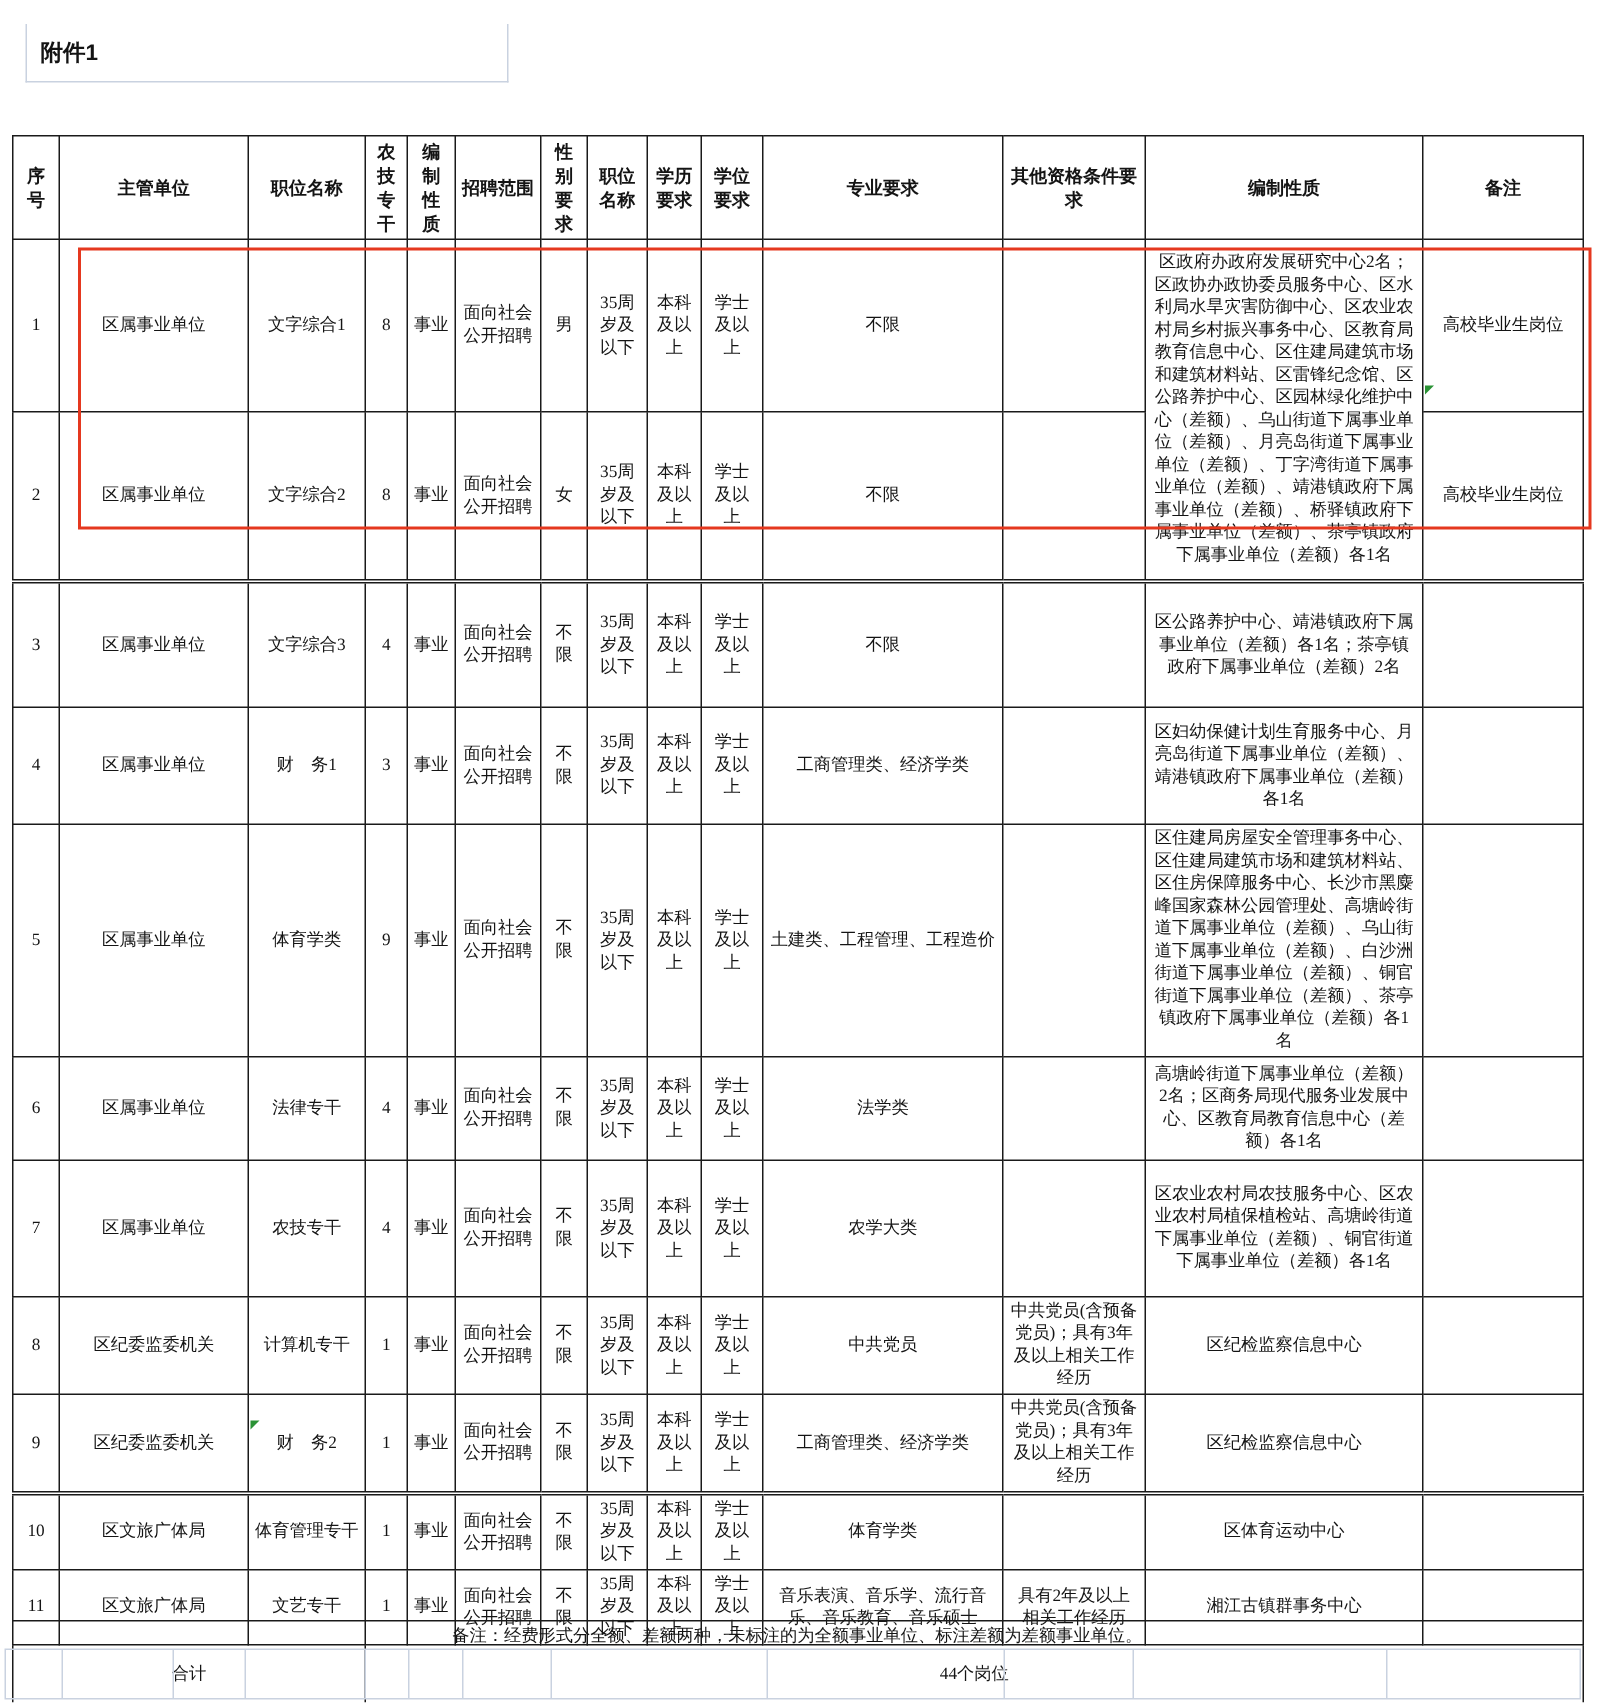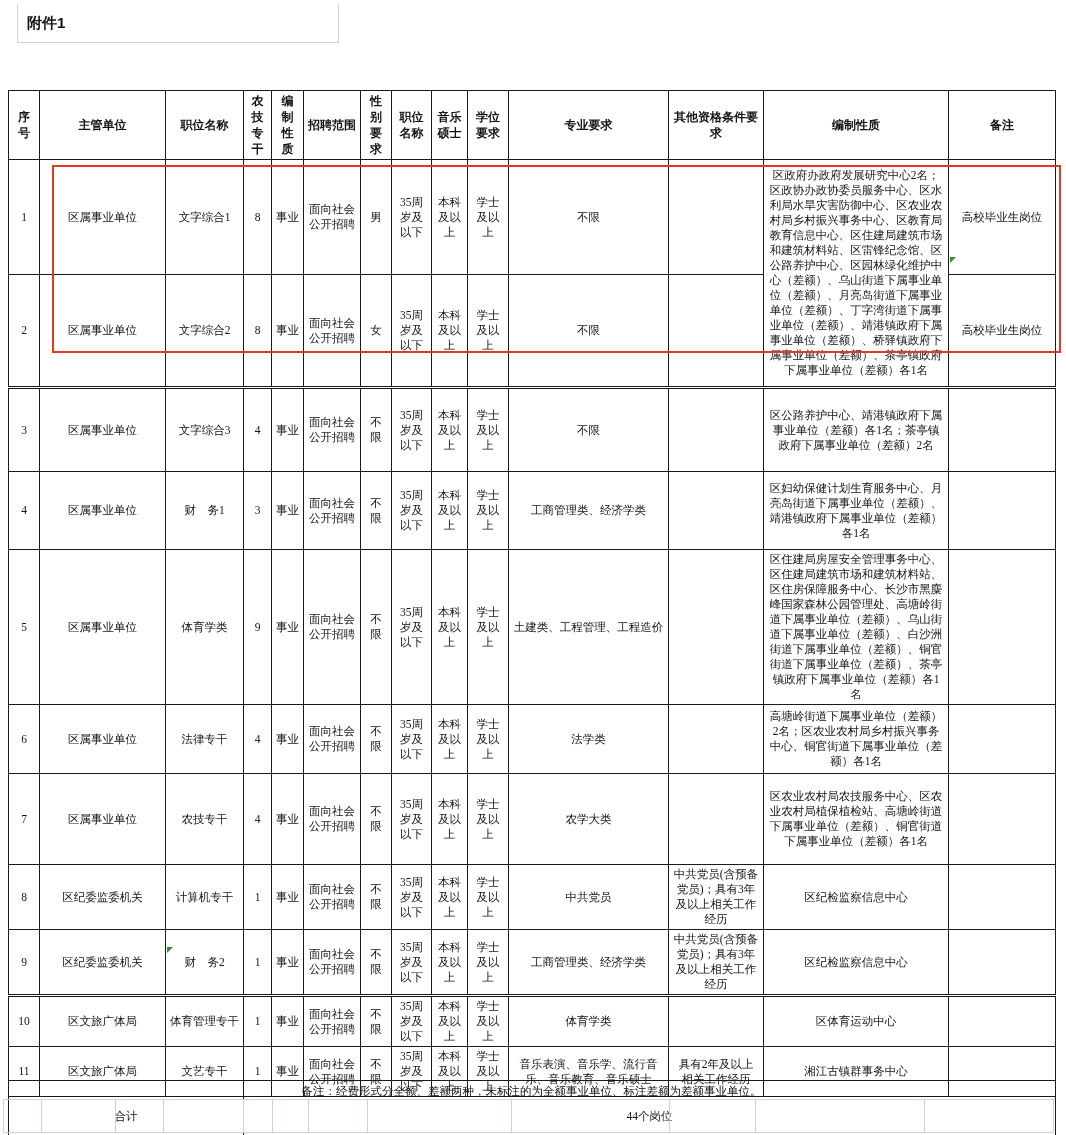--- a/index.html
+++ b/index.html
@@ -1,18 +1,18 @@
 <!DOCTYPE html>
 <html style="--hl: #e5381f; --flag: #2a9235; --gridlight: #c9d2e0;"><head>
 <meta charset="utf-8">
 <style>
   html,body{margin:0;padding:0;background:#ffffff;}
   .page{position:relative;width:1066px;height:1135px;background:#fff;overflow:hidden;
         font-family:"Liberation Serif","DejaVu Serif",serif;color:#141414;}
-  .attach-cell{position:absolute;left:17px;top:4px;width:320px;height:38px;
+  .attach-cell{position:absolute;left:17px;top:16px;width:320px;height:38px;
         border-left:1px solid var(--gridlight);border-right:1px solid var(--gridlight);
         border-bottom:1px solid var(--gridlight);display:flex;align-items:center;}
   .attach-cell span{font-family:"Liberation Sans","DejaVu Sans",sans-serif;
         font-weight:bold;font-size:15px;padding-left:9px;}
   .title{position:absolute;left:0;top:54px;width:100%;margin:0;text-align:center;
         font-size:23px;font-weight:bold;letter-spacing:0.5px;}
   table.main{position:absolute;left:8px;top:90px;width:1047px;border-collapse:collapse;
         table-layout:fixed;}
   table.main th,table.main td{border:1px solid #1a1a1a;padding:2px 4px;
         text-align:center;vertical-align:middle;font-size:11.5px;line-height:15px;
@@ -68,21 +68,21 @@
     <thead>
       <tr>
         <th>序号</th>
         <th>主管单位</th>
         <th>职位名称</th>
         <th class="smh">农技专干</th>
         <th>编制性质</th>
         <th>招聘范围</th>
         <th>性别要求</th>
         <th>职位名称</th>
-        <th>音乐硕士</th>
+        <th>学历要求</th>
         <th>学位要求</th>
         <th>专业要求</th>
         <th>其他资格条件要求</th>
         <th>编制性质</th>
         <th>备注</th>
       </tr>
     </thead>
     <tbody>
         <tr style="height: 115px;">
           <td>1</td>
@@ -169,21 +169,21 @@
           <td>法律专干</td>
           <td>4</td>
           <td>事业</td>
           <td>面向社会公开招聘</td>
           <td>不限</td>
           <td>35周岁及以下</td>
           <td>本科及以上</td>
           <td>学士及以上</td>
           <td>法学类</td>
           <td></td>
-          <td class="al sm">高塘岭街道下属事业单位（差额）2名；区农业农村局乡村振兴事务中心、铜官街道下属事业单位（差额）各1名</td>
+          <td class="al sm">高塘岭街道下属事业单位（差额）2名；区商务局现代服务业发展中心、区教育局教育信息中心（差额）各1名</td>
           <td></td>
         </tr>
         <tr style="height: 91px;">
           <td>7</td>
           <td>区属事业单位</td>
           <td>农技专干</td>
           <td>4</td>
           <td>事业</td>
           <td>面向社会公开招聘</td>
           <td>不限</td>

